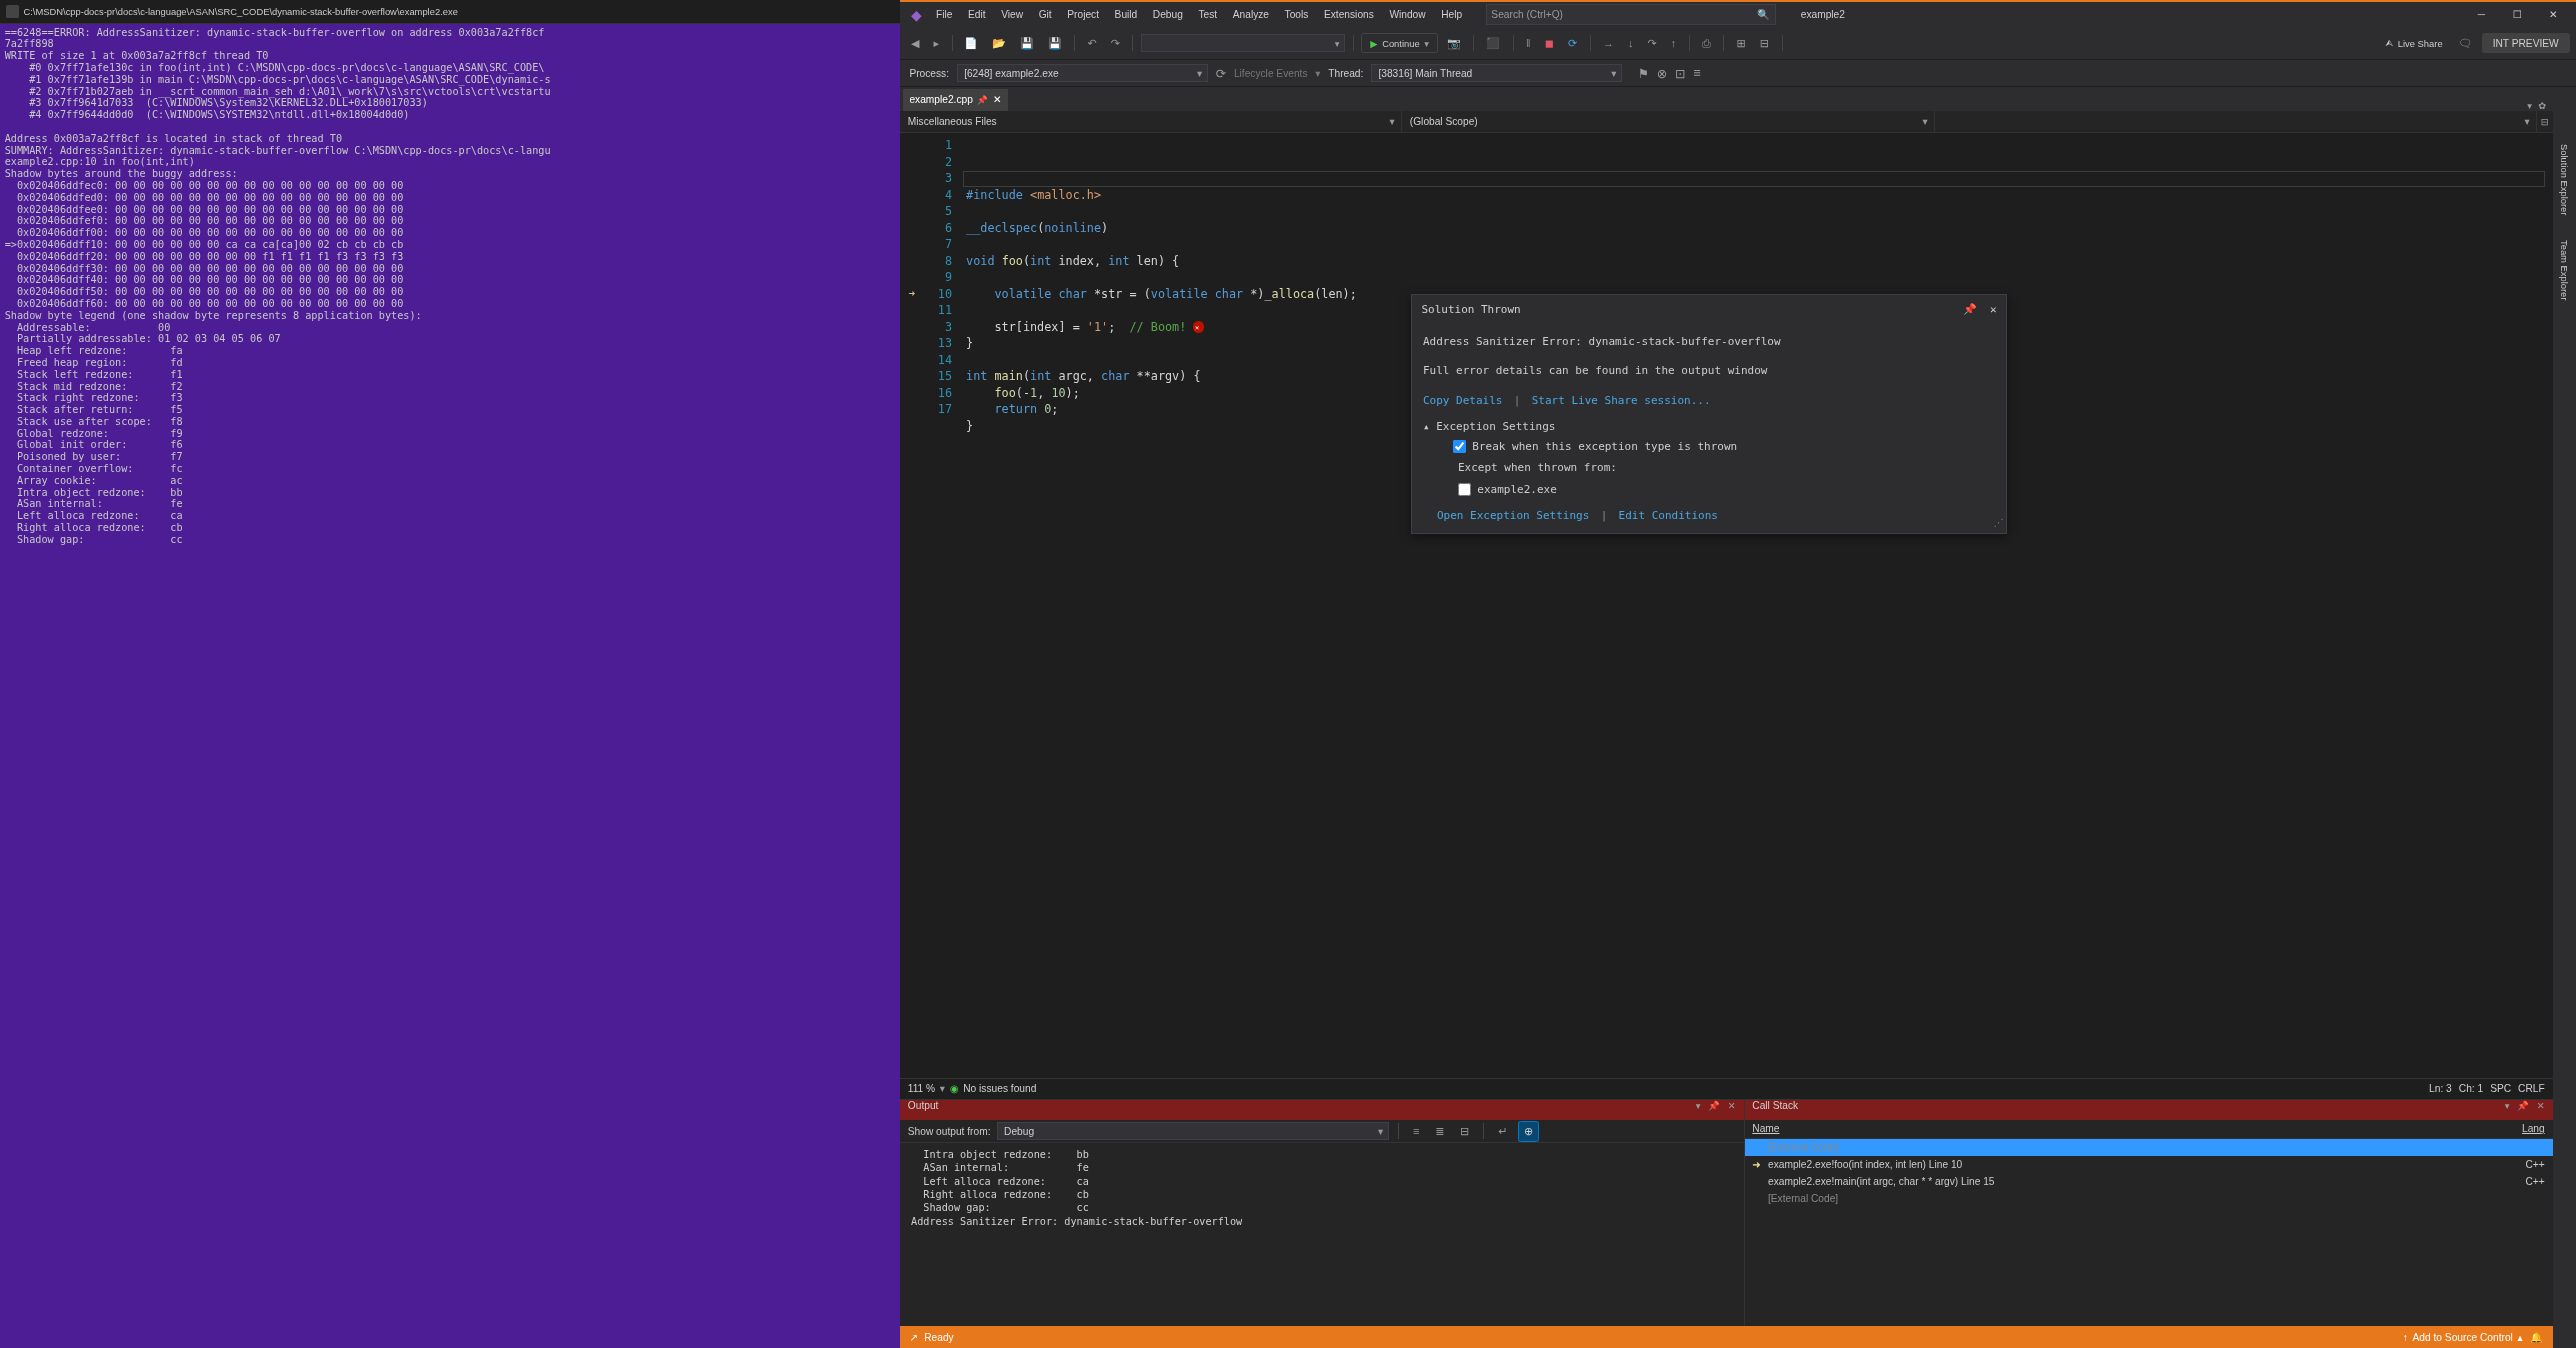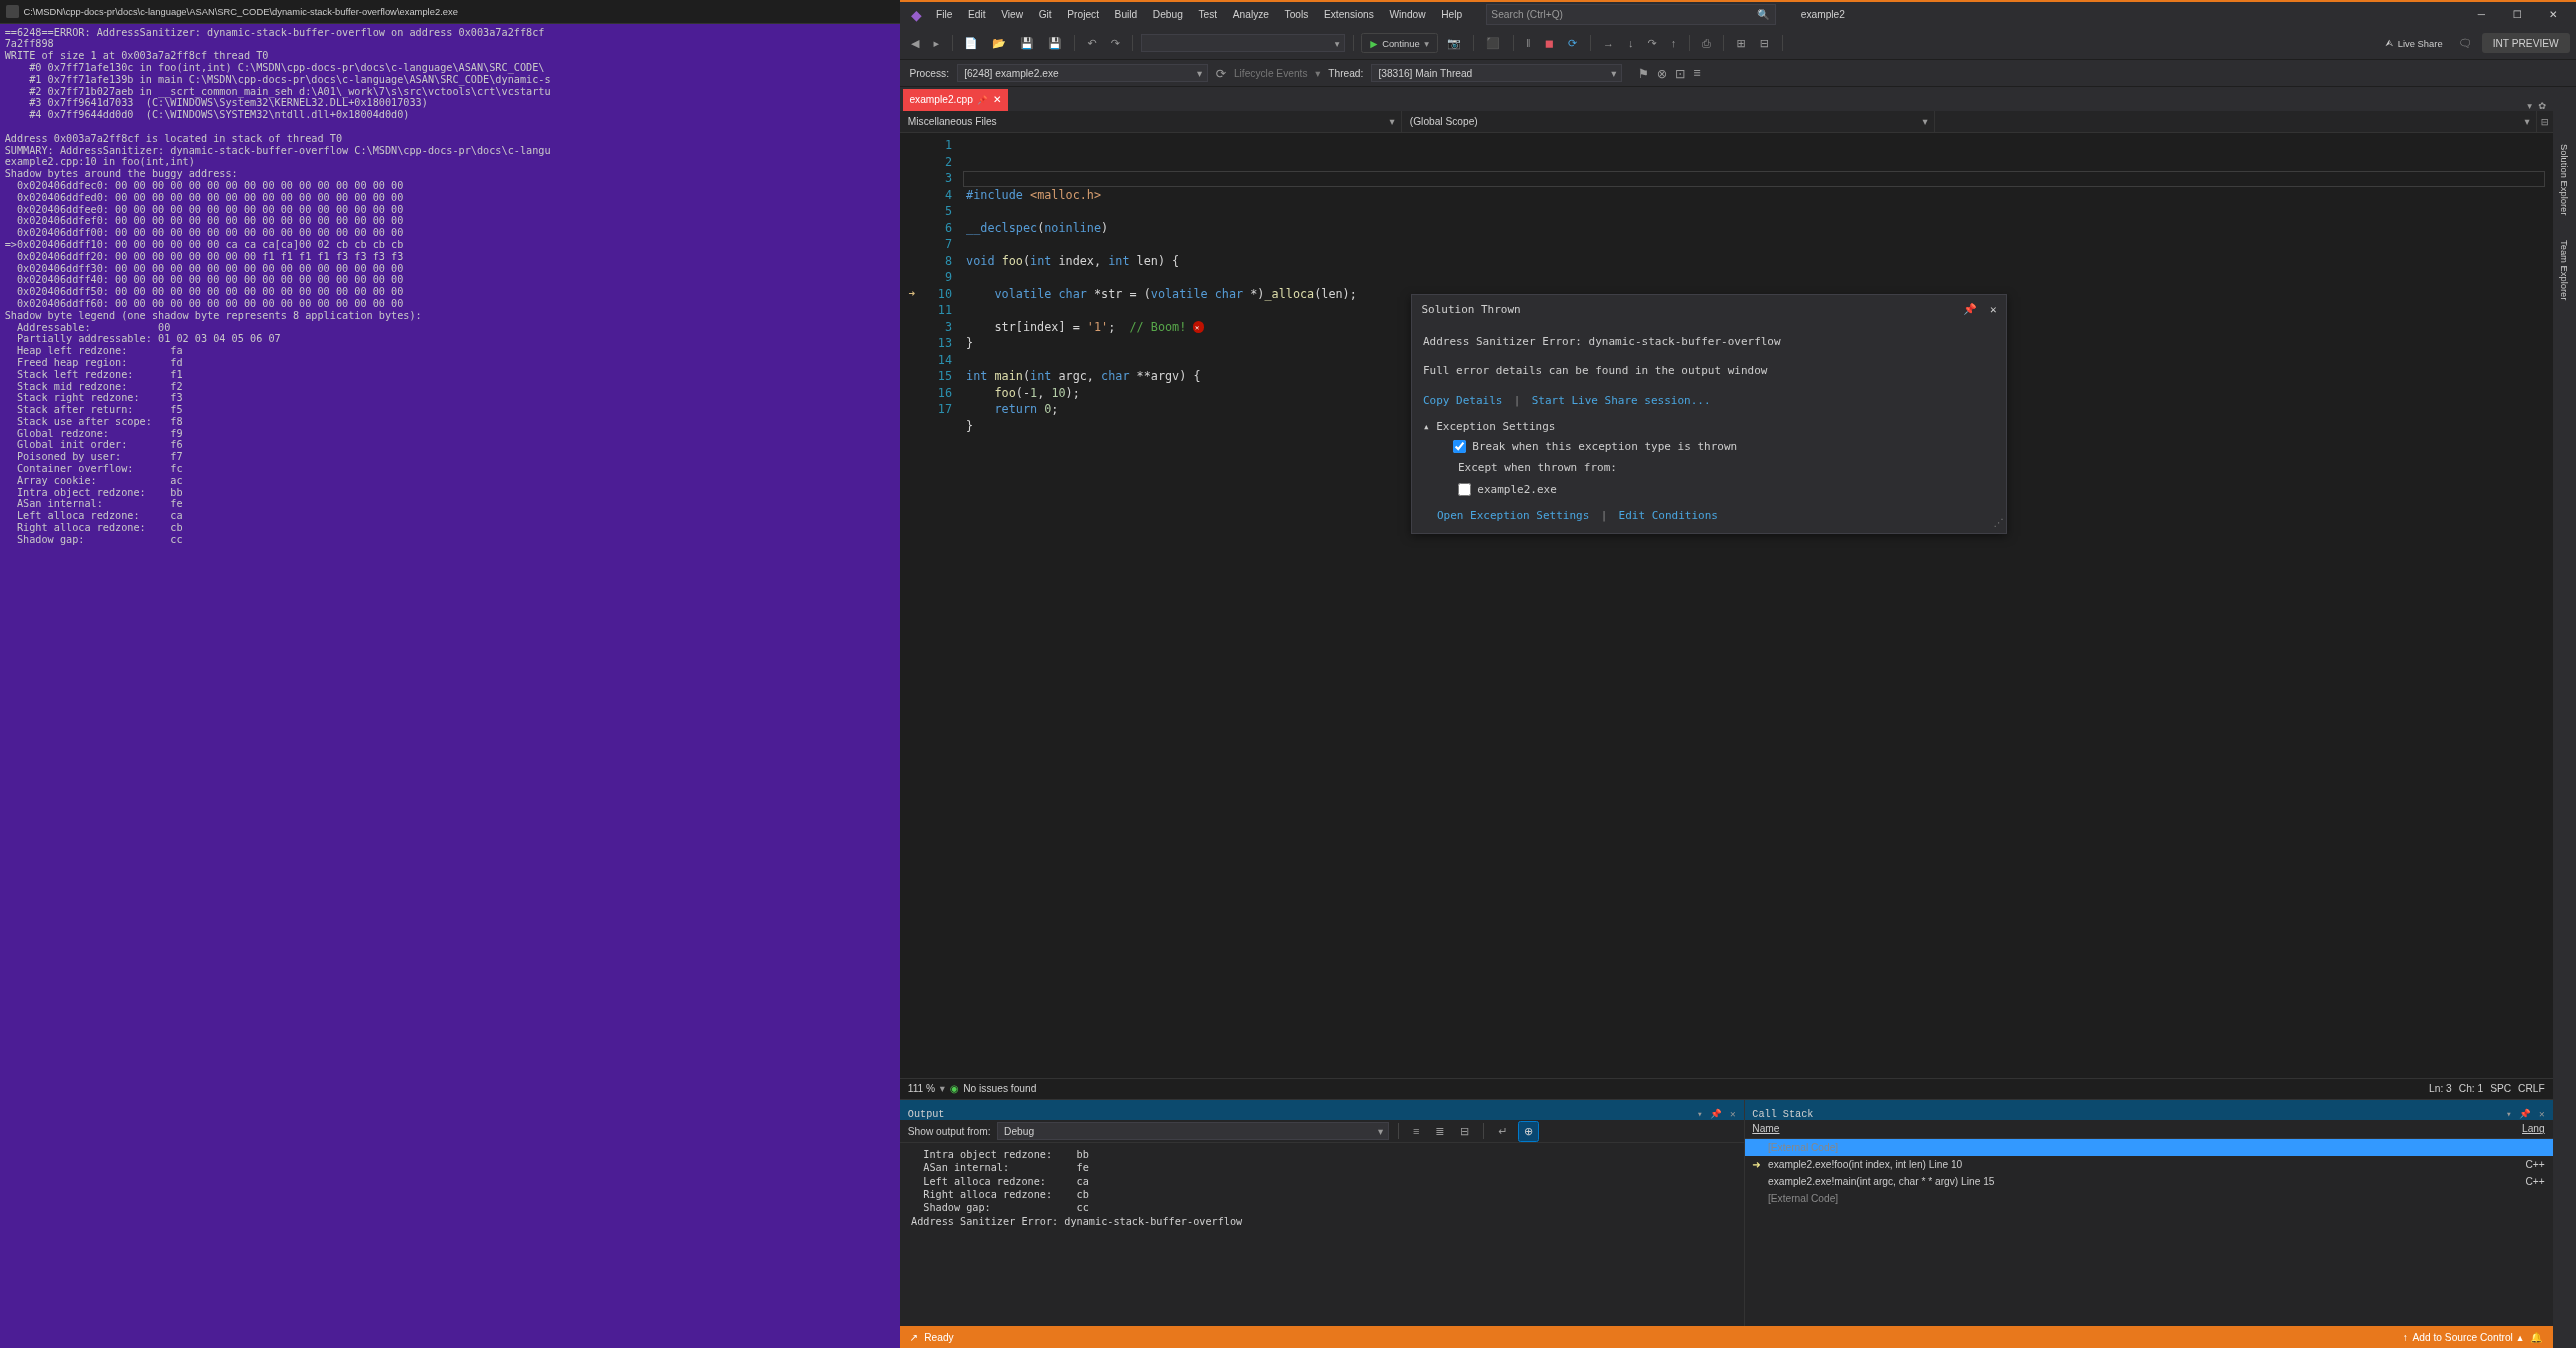--- a/index.html
+++ b/index.html
@@ -29,21 +29,21 @@
 .intprev { background:#414141; padding:4.7px 11px; font-size:10.2px; color:#d0d0d0; border-radius:3px; }
 
 .dbgbar { height:27px; background:#2d2d30; display:flex; align-items:center; padding:0 9.4px; gap:7.8px; border-bottom:0.8px solid #1e1e1e; font-size:10.2px; }
 .combo { background:#333337; border:0.8px solid #3f3f46; padding:2.4px 19px 2.4px 6.3px; color:#d0d0d0; position:relative; min-width:102px; }
 .combo::after { content:"▾"; position:absolute; right:4.7px; color:#999; }
 .lbl { color:#d0d0d0; }
 .dbg-icons { display:flex; gap:7.8px; margin-left:7.8px; }
 .dbg-ico { color:#999; font-size:12.5px; }
 
 .tabrow { height:23.5px; background:#2d2d30; display:flex; align-items:flex-end; padding-left:3.1px; position:relative; }
-.ftab { background:#ef4444; color:#fff; padding:4.7px 6.3px; display:flex; align-items:center; gap:4.7px; font-size:10.2px; height:22px; }
+.ftab { background:#404040; color:#fff; padding:4.7px 6.3px; display:flex; align-items:center; gap:4.7px; font-size:10.2px; height:22px; }
 .ftab .pin { color:#fff; font-size:8.6px; }
 .ftab .x { color:#fff; font-size:10.2px; }
 .tab-right { margin-left:auto; display:flex; gap:6.3px; padding:0 6.3px; color:#999; }
 
 .navbar { height:22px; background:#252526; display:flex; border-bottom:0.8px solid #333;}
 .nav-combo { flex:1; display:flex; align-items:center; padding:0 7.8px; color:#d0d0d0; font-size:10.2px; border-right:0.8px solid #333; position:relative;}
 .nav-combo::after { content:"▾"; position:absolute; right:6.3px; color:#999; }
 
 .editor-area { flex:1; display:flex; position:relative; }
 .main-col { flex:1; display:flex; flex-direction:column; position:relative; }
@@ -77,21 +77,21 @@
 .rail-tab { writing-mode:vertical-rl; padding:9.4px 3.1px; color:#d0d0d0; font-size:9.4px; border:0.8px solid transparent; }
  
 .statusline { height:20.4px; background:#1e1e1e; border-top:0.8px solid #333; display:flex; align-items:center; padding:0 7.8px; font-size:10.2px; color:#d0d0d0; }
 .statusline .ok { color:#4ec94e; margin:0 4.7px;}
 .statusline .right { margin-left:auto; display:flex; gap:7px; }
 
 .bottom-panels { height:227px; display:flex; border-top:0.8px solid #333;}
 .panel { display:flex; flex-direction:column; background:#252526; }
 .panel.output { flex:1; border-right:0.8px solid #333;}
 .panel.callstack { width:808px; }
-.panel-head { height:20.4px; background:#0c4a6e; display:flex; align-items:flex-end; padding:0 7.8px; font-size:10.2px; color:#d0d0d0;font-family:Liberation Mono, monospace;}
+.panel-head { height:20.4px; background:#7f1d1d; display:flex; align-items:flex-start; padding:0 7.8px; font-size:10.2px; color:#d0d0d0;}
 .panel-head .icons { margin-left:auto; display:flex; gap:7.8px; color:#999; font-size:9.4px;}
 .out-tools { height:23.5px; display:flex; align-items:center; padding:0 7.8px; gap:6.3px; font-size:10.2px; border-bottom:0.8px solid #333;}
 .out-body { flex:1; font-family:Consolas,monospace; font-size:10.2px; line-height:13.3px; white-space:pre; padding:4.7px 7.8px 4.7px 11px; color:#d0d0d0; overflow:hidden; }
 .cs-header { height:19px; display:flex; padding:0 7.8px; font-size:10.2px; border-bottom:0.8px solid #333; align-items:center;text-decoration:underline;}
 .cs-name { flex:1; }
 .cs-lang { width:47px; text-align:right; }
 .cs-row { height:17px; display:flex; align-items:center; padding:0 7.8px; font-size:10.2px;}
 .cs-row.sel { background:#3399ff; color:#fff; }
 .cs-row.dim { color:#888; }
 .cs-arrow { width:15.7px; color:#f0e68c; }

